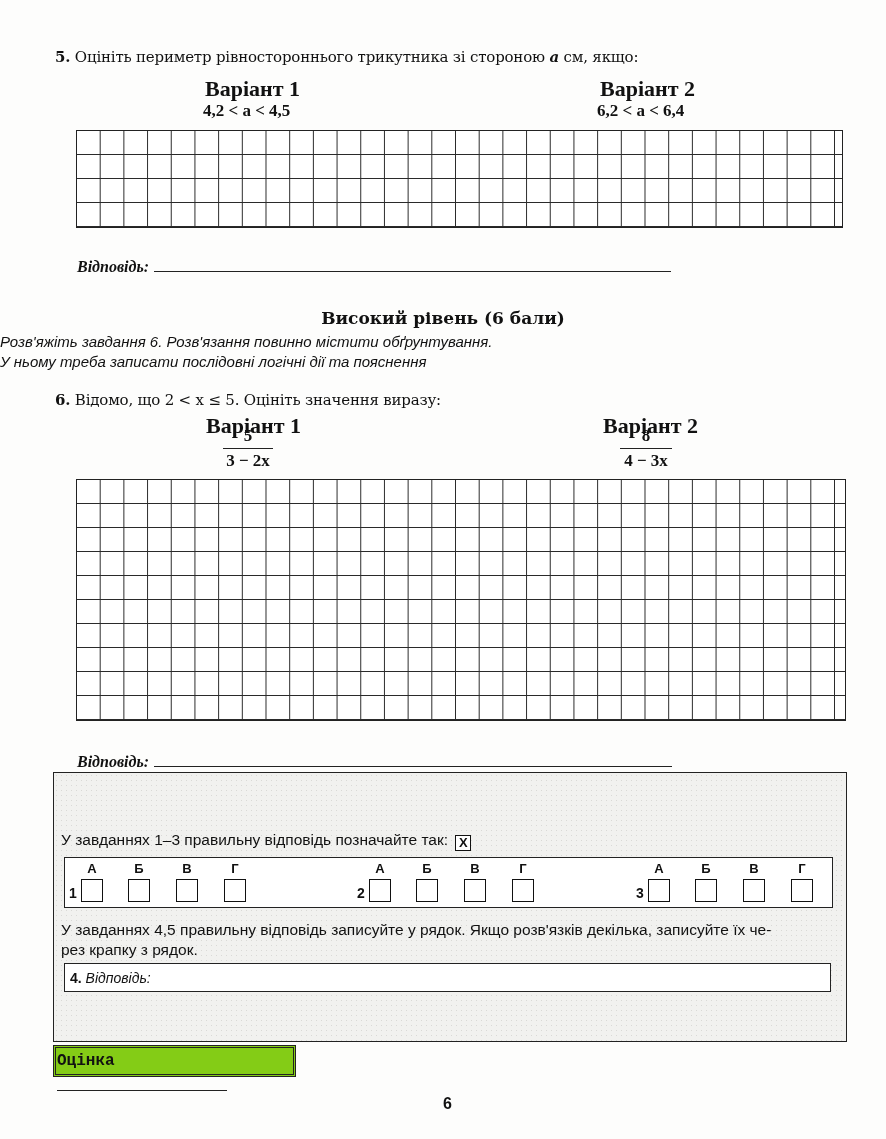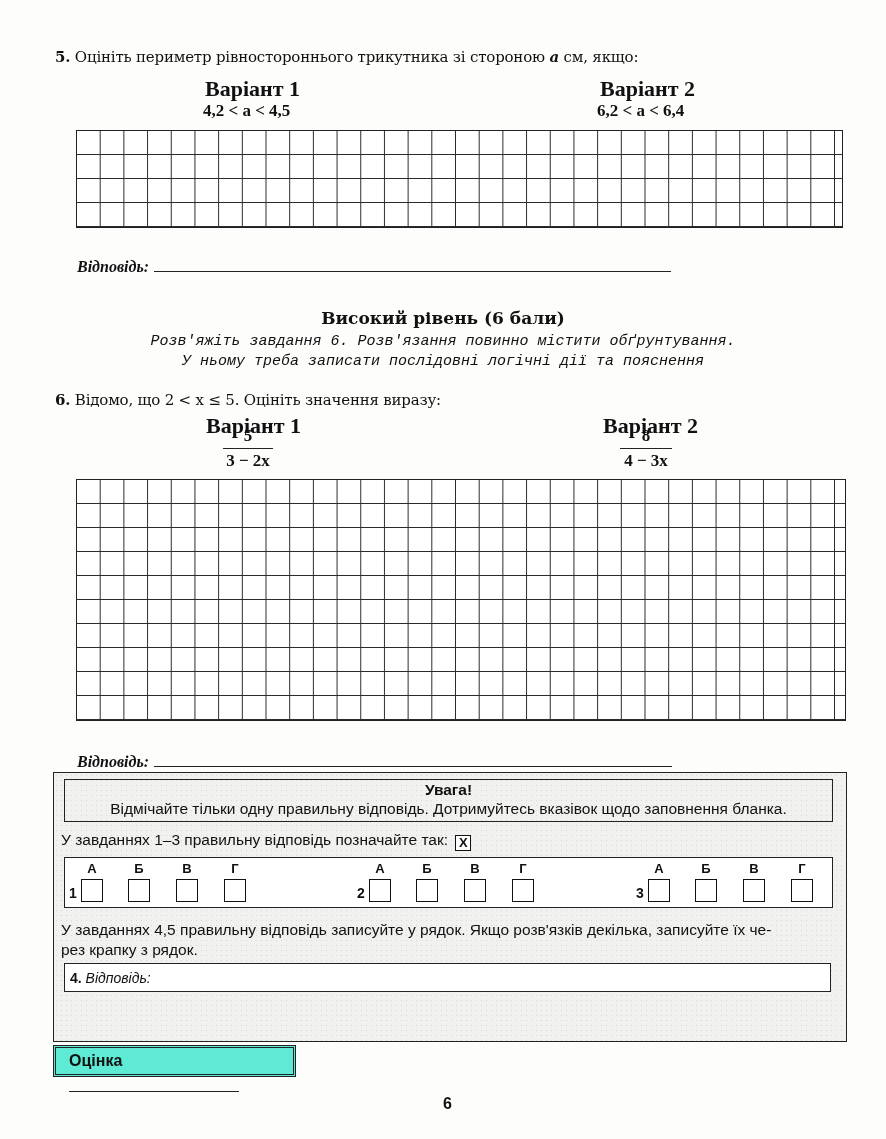--- a/index.html
+++ b/index.html
@@ -21,21 +21,21 @@
     background-image:
       linear-gradient(to right, #2a2a2a 1.3px, transparent 1.3px),
       linear-gradient(to bottom, #2a2a2a 1.3px, transparent 1.3px);
     background-size: 23.7px 24px;
     background-position: -1px -1px;
   }
   .answer-row { font-size: 15px; }
   .answer-label { font-family: "Liberation Serif", serif; font-style: italic; font-weight: bold; font-size: 16px; }
   .answer-line { display: inline-block; border-bottom: 1.3px solid #222; height: 14px; vertical-align: baseline; }
   .heading { font-weight: bold; font-size: 17px; text-align: center; }
-  .instr { font-family: Liberation Mono, monospace; font-style: italic; font-size: 15px; text-align: center; line-height: 20px; }
+  .instr { font-family: Liberation Sans, sans-serif; font-style: italic; font-size: 15px; line-height: 20px; }
   .frac { position: absolute; text-align: center; font-family: "Liberation Serif", serif; font-size: 17px; font-weight: bold; }
   .frac .num { display: block; padding-bottom: 2px; }
   .frac .bar { display: block; border-top: 1.5px solid #222; }
   .frac .den { display: block; padding-top: 2px; }
   .outer-box {
     position: absolute; left: 53px; top: 772px; width: 792px; height: 268px;
     border: 1.8px solid #222; background: #f1f1ef;
     background-image: radial-gradient(#d9d9d6 0.6px, transparent 0.8px);
     background-size: 5px 5px;
   }
@@ -60,22 +60,22 @@
   .opt-box { display: block; width: 20px; height: 21px; border: 1.6px solid #111; background: #fff; margin-top: 3px; }
   .ans-box {
     position: absolute; left: 10px; width: 767px; height: 29px;
     border: 1.5px solid #222; background: #fff;
     font-family: Liberation Sans, sans-serif; font-size: 14px; line-height: 29px; padding-left: 5px; box-sizing: border-box;
   }
   .ans-box b { font-weight: bold; }
   .ans-box i { font-style: italic; }
   .grade-box {
     position: absolute; left: 53px; top: 1045px; width: 243px; height: 32px;
-    border: 3px double #222; box-sizing: border-box; background: #5eead4;
-    font-family: Liberation Sans, sans-serif; font-weight: bold; font-size: 16px; line-height: 26px; padding-left: 13px;
+    border: 3px double #222; box-sizing: border-box; background: #84cc16;
+    font-family: Liberation Mono, monospace; font-weight: bold; font-size: 16px; line-height: 26px; padding-left: 1px;
   }
   .page-num { position: absolute; left: 443px; top: 1095px; font-weight: bold; font-size: 16px; font-family: "Liberation Sans", sans-serif; }
 </style>
 </head>
 <body>
 
 <div class="abs task-text serif" style="left:55px; top:36px;">
   <span class="task-num">5.</span>
   <span>Оцініть периметр рівностороннього трикутника зі стороною</span>
   <i style="font-weight:bold;">a</i>
@@ -118,24 +118,20 @@
 </div>
 
 <div class="grid" style="left:76px; top:479px; width:768px; height:240px;"></div>
 
 <div class="abs answer-row" style="left:77px; top:740px;">
   <span class="answer-label">Відповідь:</span>
   <span class="answer-line" style="width:518px;"></span>
 </div>
 
 <div class="outer-box">
-  <div class="notice-box">
-    <div style="font-weight:bold;">Увага!</div>
-    <div>Відмічайте тільки одну правильну відповідь. Дотримуйтесь вказівок щодо заповнення бланка.</div>
-  </div>
 
   <div class="sans-line" style="left:7px; top:58px;">
     <span>У завданнях 1–3 правильну відповідь позначайте так:</span>
     <span class="mark-x">X</span>
   </div>
 
   <div class="choice-box">
 
     <div class="q-group" style="left:0;">
       <span class="q-num" style="left:4px;">1</span>

